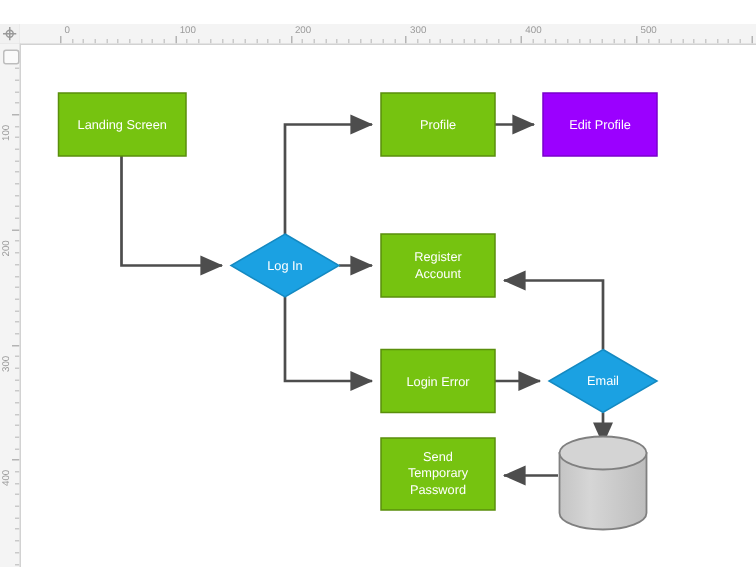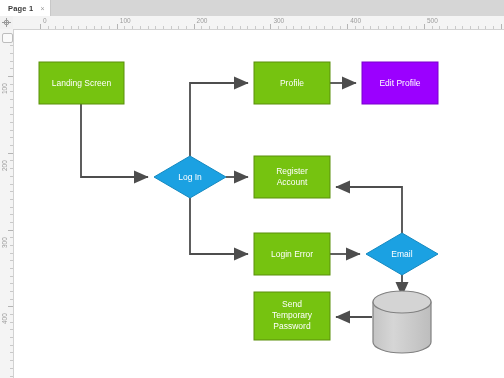--- a/index.html
+++ b/index.html
@@ -67,26 +67,20 @@
     font-family:"Liberation Sans", sans-serif;
     font-size:8.5px;fill:#ffffff;
     text-anchor:middle;dominant-baseline:middle;
   }
 </style>
 </head>
 <body>
 
 <div class="app">
 
-  <div class="tabbar">
-    <div class="tab">
-      <span class="tab-label">Page 1</span>
-      <span class="tab-close">×</span>
-    </div>
-  </div>
 
   <div class="ruler-corner">
     <svg width="9" height="9" viewBox="0 0 9 9">
       <circle cx="4.5" cy="4.5" r="2.3" fill="none" stroke="#9a9a9a" stroke-width="1"></circle>
       <line x1="4.5" y1="0" x2="4.5" y2="9" stroke="#9a9a9a" stroke-width="1"></line>
       <line x1="0" y1="4.5" x2="9" y2="4.5" stroke="#9a9a9a" stroke-width="1"></line>
     </svg>
   </div>
 
   <div class="ruler-h" id="rulerH">

